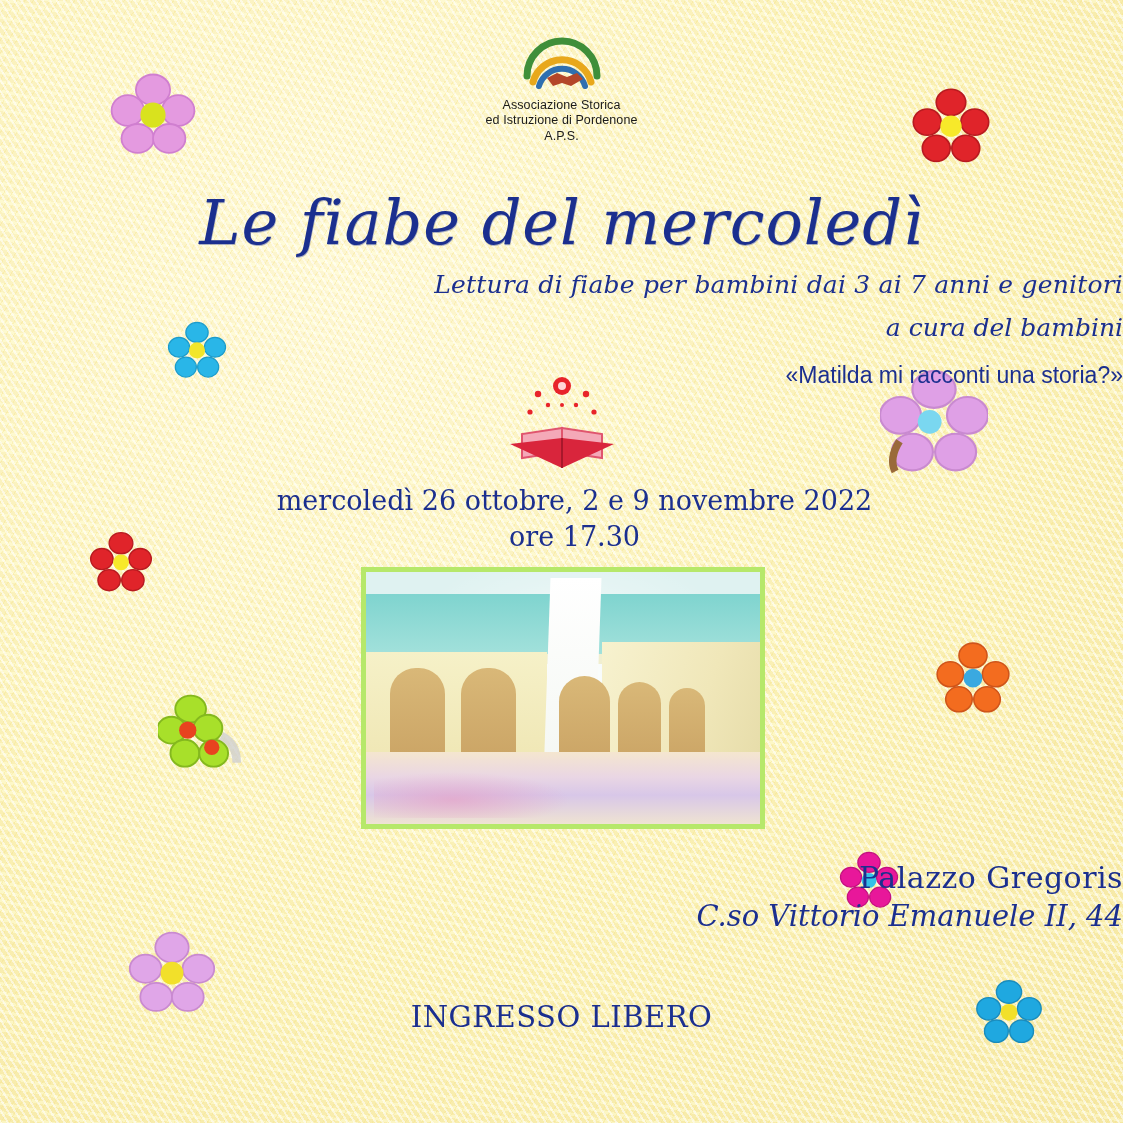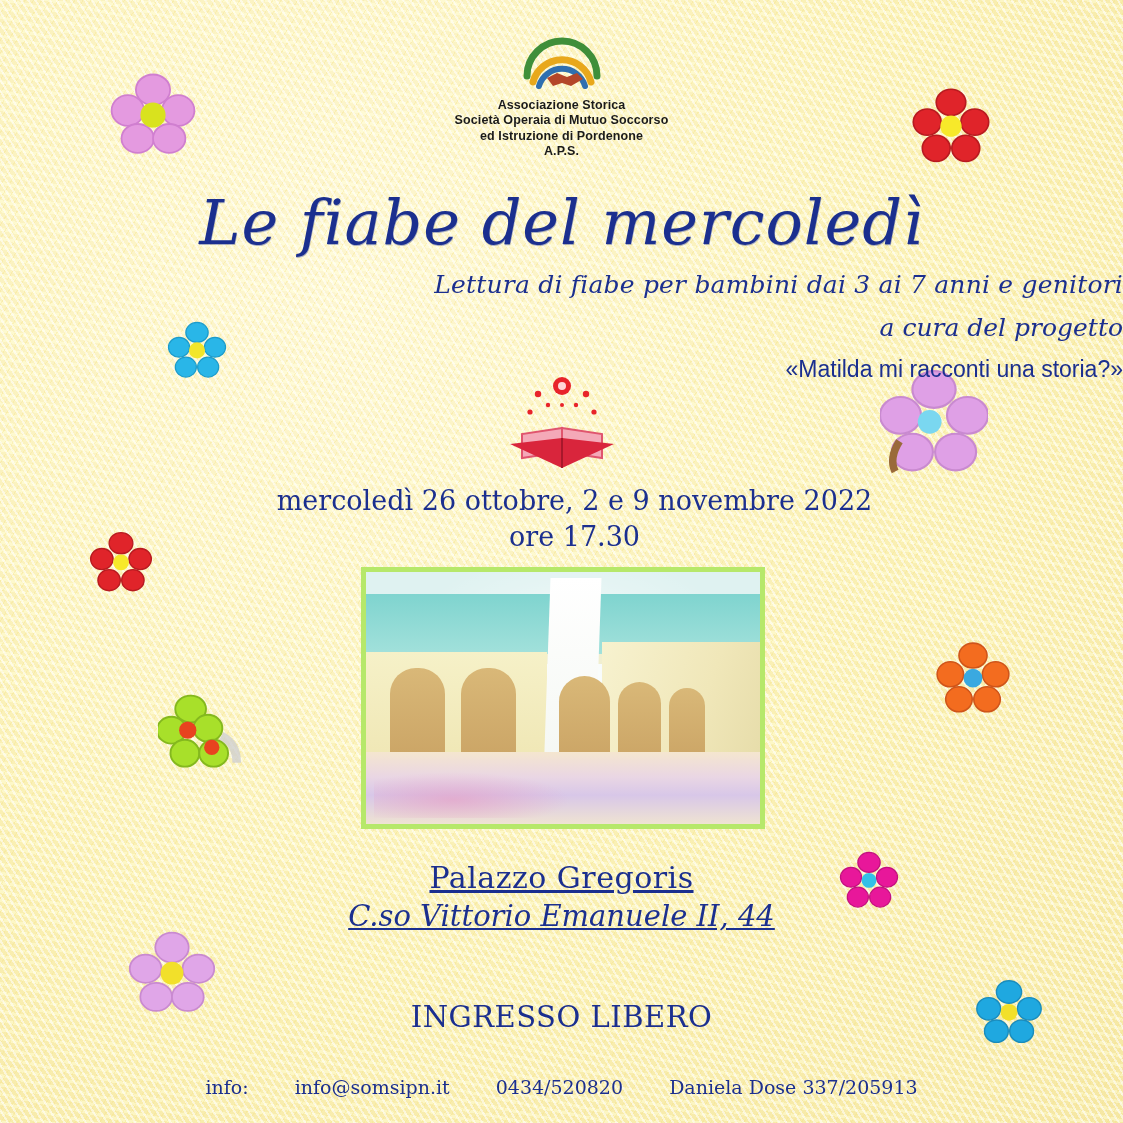--- a/index.html
+++ b/index.html
@@ -35,21 +35,21 @@
     text-align: center;
   }
   .logo-mark {
     width: 86px;
     height: 56px;
     margin: 0 auto 6px;
     position: relative;
   }
   .logo-caption {
     font-family: "Liberation Sans", sans-serif;
-    font-weight: bold;
+    font-weight: normal;
     font-size: 12.5px;
     line-height: 1.22;
     color: #1a1a1a;
     letter-spacing: 0.1px;
   }
   
   .title {
     position: absolute;
     top: 186px;
     width: 100%;
@@ -75,21 +75,21 @@
     letter-spacing: 0.2px;
   }
   .sub2 {
     font-size: 25px;
     margin-top: 14px;
     font-family: "DejaVu Serif", serif;
     font-style: italic;
   }
   .sub3 {
     font-size: 23px;
-    margin-top: 14px;
+    margin-top: 20px;
     font-family: "Liberation Sans", sans-serif;
   }
   
   .book-icon {
     position: absolute;
     top: 372px;
     left: 50%;
     transform: translateX(-50%);
     width: 120px;
     height: 100px;
@@ -185,23 +185,22 @@
     width: 13%;
     height: 200px;
     background: linear-gradient(#ffffff, #f4f7f2);
     transform: skewX(-2deg);
   }
   
   .venue {
     position: absolute;
     top: 860px;
     width: 100%;
-    text-align: center;
-    color: #1b2f8f;
-    text-decoration: underline;
+    text-align: right;
+    color: #1b2f8f;
   }
   .venue-name {
     font-family: "DejaVu Serif", serif;
     font-size: 30px;
     letter-spacing: 0.5px;
   }
   .venue-addr {
     font-family: "DejaVu Serif", serif;
     font-size: 29px;
     font-style: italic;
@@ -381,31 +380,30 @@
         <path d="M8 40 A35 35 0 0 1 78 40" fill="none" stroke="#3f8f3a" stroke-width="7" stroke-linecap="round"></path>
         <path d="M14 46 A30 30 0 0 1 72 46" fill="none" stroke="#e8a81c" stroke-width="7" stroke-linecap="round"></path>
         <path d="M20 50 A24 24 0 0 1 66 50" fill="none" stroke="#2f6fb0" stroke-width="6" stroke-linecap="round"></path>
         <g fill="#b4462a">
           <path d="M28 42 l10 -5 l10 4 l10 -4 l6 6 l-12 7 l-9 -3 l-9 3 z"></path>
         </g>
       </svg>
     </div>
     <div class="logo-caption">
       <div>Associazione Storica</div>
-      <div>Società Operaia di Mutuo Soccorso</div>
       <div>ed Istruzione di Pordenone</div>
       <div>A.P.S.</div>
     </div>
   </div>
 
   <div class="title">Le fiabe del mercoledì</div>
 
   <div class="subtitle-wrap">
     <div class="sub1">Lettura di fiabe  per bambini dai 3 ai 7 anni e genitori</div>
-    <div class="sub2">a cura del progetto</div>
+    <div class="sub2">a cura del bambini</div>
     <div class="sub3">«Matilda mi racconti una storia?»</div>
   </div>
 
   <div class="book-icon">
     <svg width="120" height="100" viewBox="0 0 120 100">
       <circle cx="60" cy="14" r="9" fill="#e8242a"></circle>
       <circle cx="60" cy="14" r="4" fill="#ffd6d6"></circle>
       <g fill="#e8242a">
         <circle cx="36" cy="22" r="3.2"></circle>
         <circle cx="84" cy="22" r="3.2"></circle>
@@ -443,23 +441,14 @@
     </div>
   </div>
 
   <div class="venue">
     <div class="venue-name">Palazzo Gregoris</div>
     <div class="venue-addr">C.so Vittorio Emanuele II, 44</div>
   </div>
 
   <div class="free-entry">INGRESSO LIBERO</div>
 
-  <div class="contacts">
-    <span>info:</span>
-    <span class="c-gap"></span>
-    <span>info@somsipn.it</span>
-    <span class="c-gap"></span>
-    <span>0434/520820</span>
-    <span class="c-gap"></span>
-    <span>Daniela Dose 337/205913</span>
-  </div>
 
 </div>
 
 </body></html>

